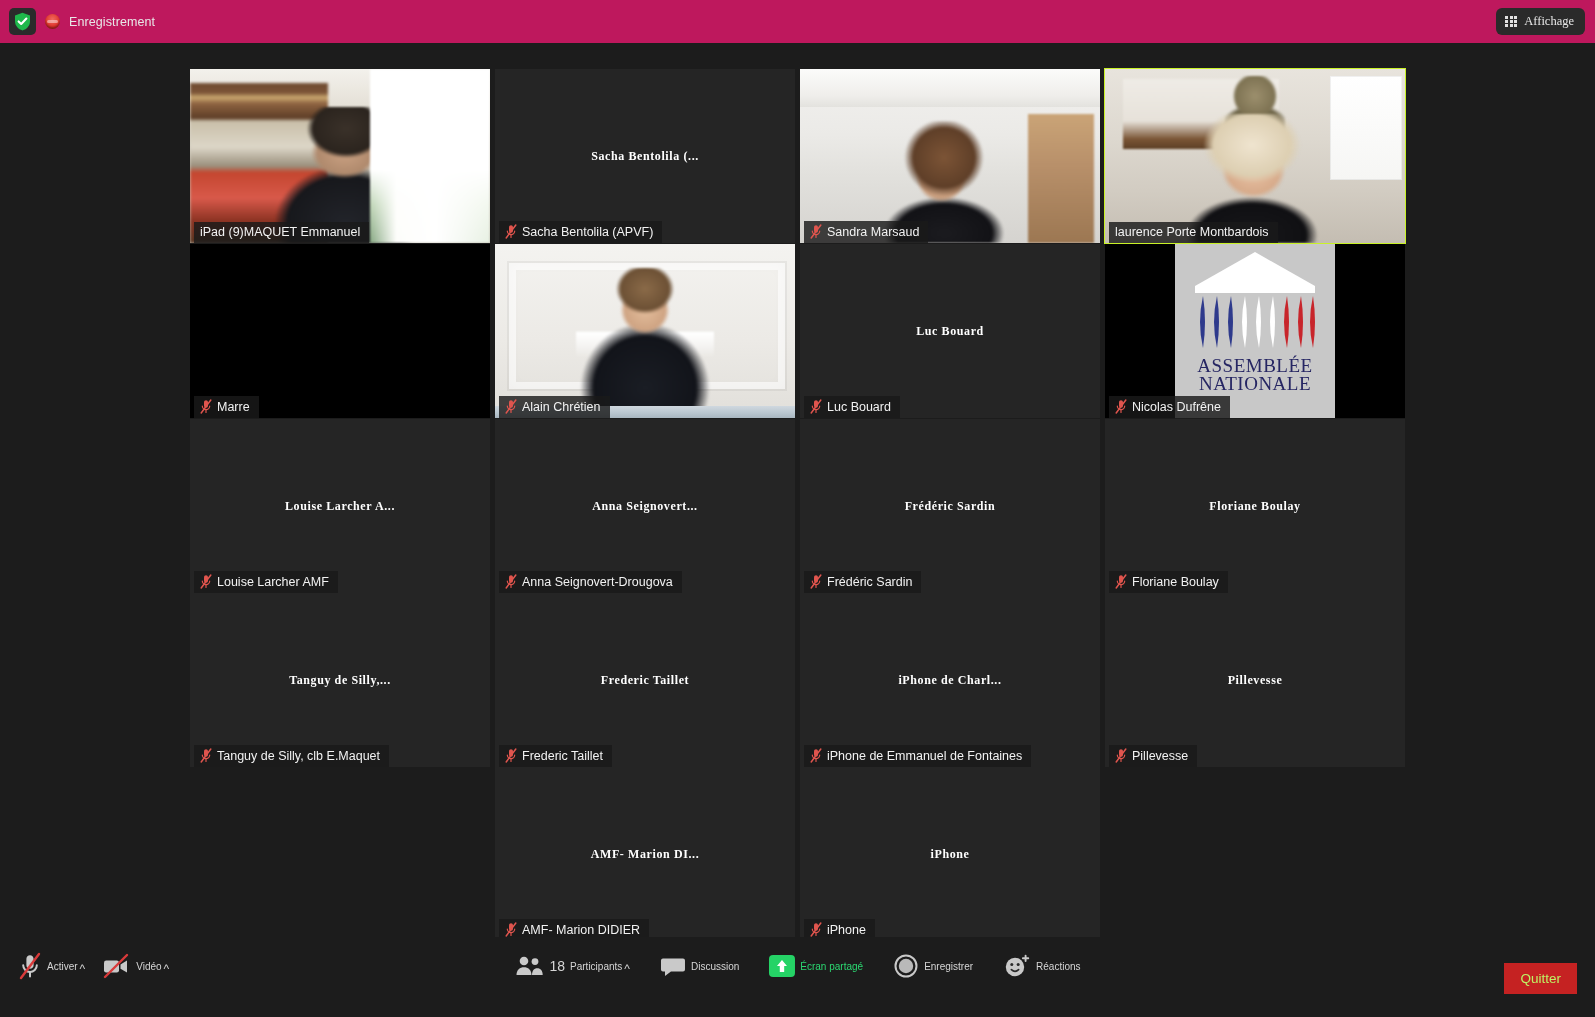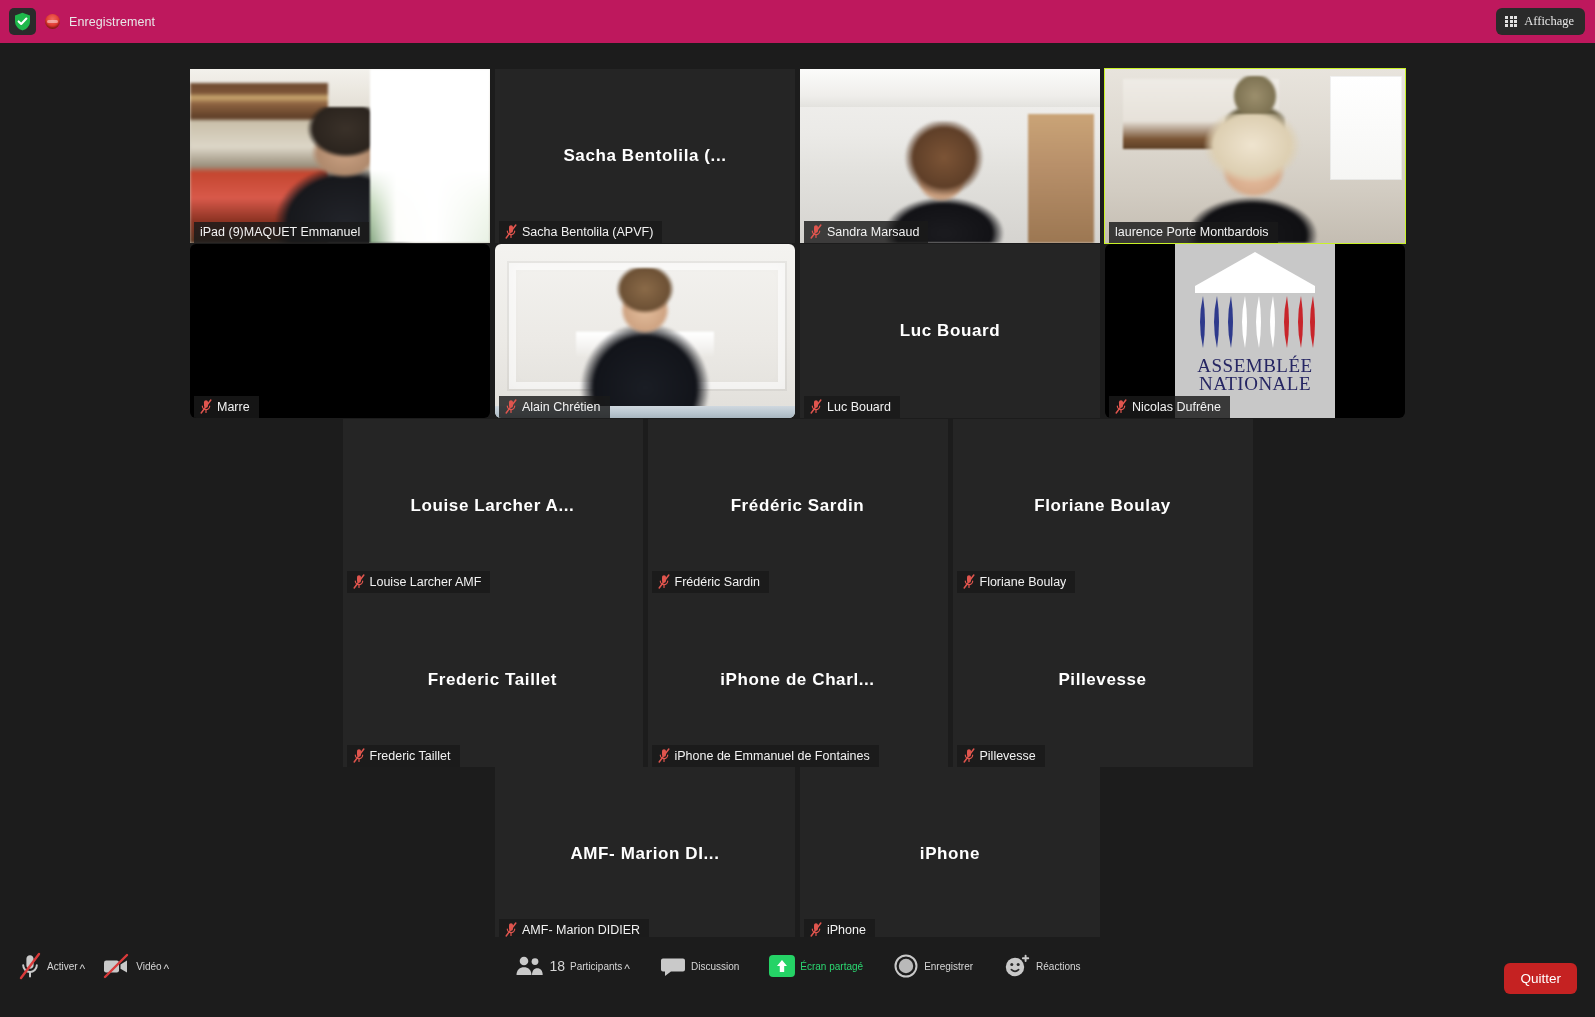--- a/index.html
+++ b/index.html
@@ -99,40 +99,41 @@
   .row.r4 { top: 724px; }
 
   .tile {
     position: relative;
     width: 300px;
     height: 174px;
     background: #252525;
     overflow: hidden;
     flex: 0 0 auto;
   }
-  .tile.black { background: #000; border-radius: 6px; }
+  .tile.black { background: #000; }
   .tile.active {
     outline: 3px solid #c9f227;
     outline-offset: -2px;
   }
 
   
   .placeholder-name {
     position: absolute;
     left: 0; right: 0;
     top: 50%;
     transform: translateY(-50%);
     text-align: center;
     color: #ffffff;
-    font-size: 17px;
+    font-size: 12px;
     font-weight: bold;
     letter-spacing: .6px;
     padding: 0 10px;
     white-space: nowrap;
     overflow: hidden;
+    font-family: Liberation Serif, serif;
   }
 
   
   .nameplate {
     position: absolute;
     left: 4px; bottom: 0;
     max-width: 100%;
     display: flex;
     align-items: flex-end;
     gap: 5px;
@@ -336,23 +337,23 @@
     align-items: flex-start;
     gap: 30px;
   }
   .tb-center .tb-item { min-width: 74px; }
   .pcount { color:#d6d6d6; font-size: 14px; margin-left: 5px; }
   .people-row { display:flex; align-items:center; }
   .quit-btn {
     position: absolute;
     right: 18px; top: 26px;
     background: #c52222;
-    color: #ffffff;
+    color: #bef264;
     border: none;
-    border-radius: 6px;
+    border-radius: 0;
     font-family: "Liberation Sans", sans-serif;
     font-size: 13.5px;
     padding: 8px 16px;
     cursor: pointer;
   }
   .share-box {
     width: 26px; height: 22px;
     background: #25d366;
     border-radius: 4px;
     display: flex; align-items: center; justify-content: center;
@@ -527,20 +528,32 @@
           <svg class="mute-ico" width="12" height="15" viewBox="0 0 12 15" aria-hidden="true">
             <path d="M6 1.2c-1.1 0-2 .9-2 2v3.6c0 1.1.9 2 2 2s2-.9 2-2V3.2c0-1.1-.9-2-2-2z" fill="#e0554e"></path>
             <path d="M2.3 7.1c0 2 1.7 3.6 3.7 3.6s3.7-1.6 3.7-3.6" fill="none" stroke="#e0554e" stroke-width="1.2" stroke-linecap="round"></path>
             <path d="M6 10.9v2.6" stroke="#e0554e" stroke-width="1.2" stroke-linecap="round"></path>
             <path d="M1.2 14 L10.8 1" stroke="#e0554e" stroke-width="1.5" stroke-linecap="round"></path>
           </svg>
           <span class="label">Louise Larcher AMF</span>
         </div>
       </div>
 
+      <div class="tile">
+        <div class="placeholder-name">Anna Seignovert...</div>
+        <div class="nameplate">
+          <svg class="mute-ico" width="12" height="15" viewBox="0 0 12 15" aria-hidden="true">
+            <path d="M6 1.2c-1.1 0-2 .9-2 2v3.6c0 1.1.9 2 2 2s2-.9 2-2V3.2c0-1.1-.9-2-2-2z" fill="#e0554e"></path>
+            <path d="M2.3 7.1c0 2 1.7 3.6 3.7 3.6s3.7-1.6 3.7-3.6" fill="none" stroke="#e0554e" stroke-width="1.2" stroke-linecap="round"></path>
+            <path d="M6 10.9v2.6" stroke="#e0554e" stroke-width="1.2" stroke-linecap="round"></path>
+            <path d="M1.2 14 L10.8 1" stroke="#e0554e" stroke-width="1.5" stroke-linecap="round"></path>
+          </svg>
+          <span class="label">Anna Seignovert-Drougova</span>
+        </div>
+      </div>
 
       <div class="tile">
         <div class="placeholder-name">Frédéric Sardin</div>
         <div class="nameplate">
           <svg class="mute-ico" width="12" height="15" viewBox="0 0 12 15" aria-hidden="true">
             <path d="M6 1.2c-1.1 0-2 .9-2 2v3.6c0 1.1.9 2 2 2s2-.9 2-2V3.2c0-1.1-.9-2-2-2z" fill="#e0554e"></path>
             <path d="M2.3 7.1c0 2 1.7 3.6 3.7 3.6s3.7-1.6 3.7-3.6" fill="none" stroke="#e0554e" stroke-width="1.2" stroke-linecap="round"></path>
             <path d="M6 10.9v2.6" stroke="#e0554e" stroke-width="1.2" stroke-linecap="round"></path>
             <path d="M1.2 14 L10.8 1" stroke="#e0554e" stroke-width="1.5" stroke-linecap="round"></path>
           </svg>
@@ -556,20 +569,32 @@
             <path d="M2.3 7.1c0 2 1.7 3.6 3.7 3.6s3.7-1.6 3.7-3.6" fill="none" stroke="#e0554e" stroke-width="1.2" stroke-linecap="round"></path>
             <path d="M6 10.9v2.6" stroke="#e0554e" stroke-width="1.2" stroke-linecap="round"></path>
             <path d="M1.2 14 L10.8 1" stroke="#e0554e" stroke-width="1.5" stroke-linecap="round"></path>
           </svg>
           <span class="label">Floriane Boulay</span>
         </div>
       </div>
     </div>
 
     <div class="row r3">
+      <div class="tile">
+        <div class="placeholder-name">Tanguy de Silly,...</div>
+        <div class="nameplate">
+          <svg class="mute-ico" width="12" height="15" viewBox="0 0 12 15" aria-hidden="true">
+            <path d="M6 1.2c-1.1 0-2 .9-2 2v3.6c0 1.1.9 2 2 2s2-.9 2-2V3.2c0-1.1-.9-2-2-2z" fill="#e0554e"></path>
+            <path d="M2.3 7.1c0 2 1.7 3.6 3.7 3.6s3.7-1.6 3.7-3.6" fill="none" stroke="#e0554e" stroke-width="1.2" stroke-linecap="round"></path>
+            <path d="M6 10.9v2.6" stroke="#e0554e" stroke-width="1.2" stroke-linecap="round"></path>
+            <path d="M1.2 14 L10.8 1" stroke="#e0554e" stroke-width="1.5" stroke-linecap="round"></path>
+          </svg>
+          <span class="label">Tanguy de Silly, clb E.Maquet</span>
+        </div>
+      </div>
 
       <div class="tile">
         <div class="placeholder-name">Frederic Taillet</div>
         <div class="nameplate">
           <svg class="mute-ico" width="12" height="15" viewBox="0 0 12 15" aria-hidden="true">
             <path d="M6 1.2c-1.1 0-2 .9-2 2v3.6c0 1.1.9 2 2 2s2-.9 2-2V3.2c0-1.1-.9-2-2-2z" fill="#e0554e"></path>
             <path d="M2.3 7.1c0 2 1.7 3.6 3.7 3.6s3.7-1.6 3.7-3.6" fill="none" stroke="#e0554e" stroke-width="1.2" stroke-linecap="round"></path>
             <path d="M6 10.9v2.6" stroke="#e0554e" stroke-width="1.2" stroke-linecap="round"></path>
             <path d="M1.2 14 L10.8 1" stroke="#e0554e" stroke-width="1.5" stroke-linecap="round"></path>
           </svg>

